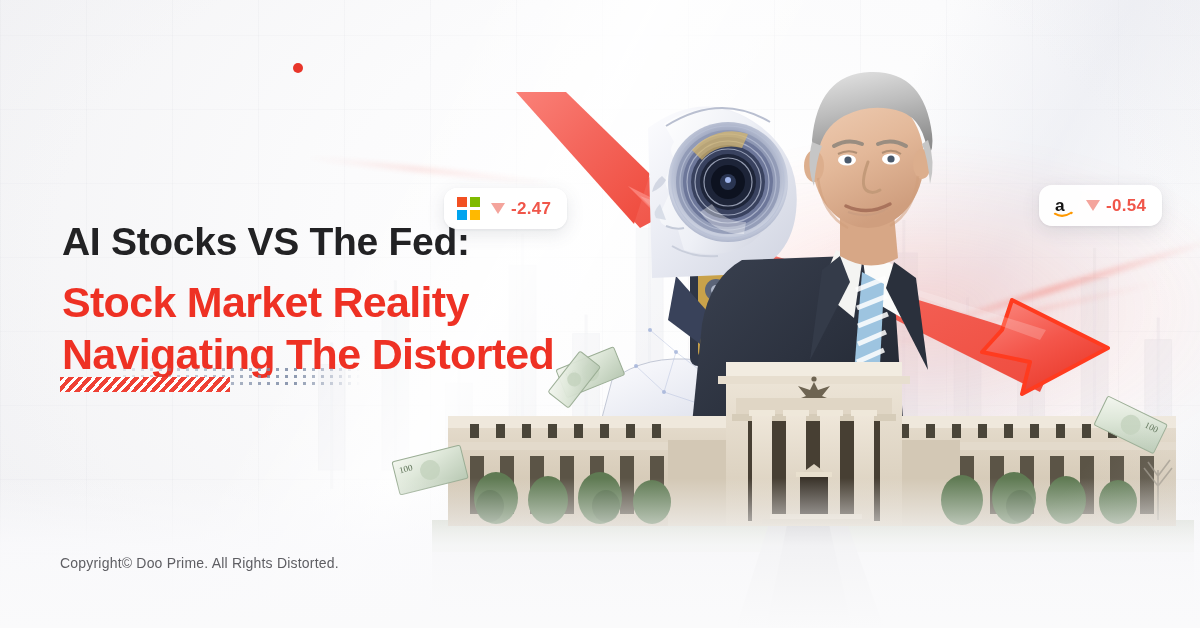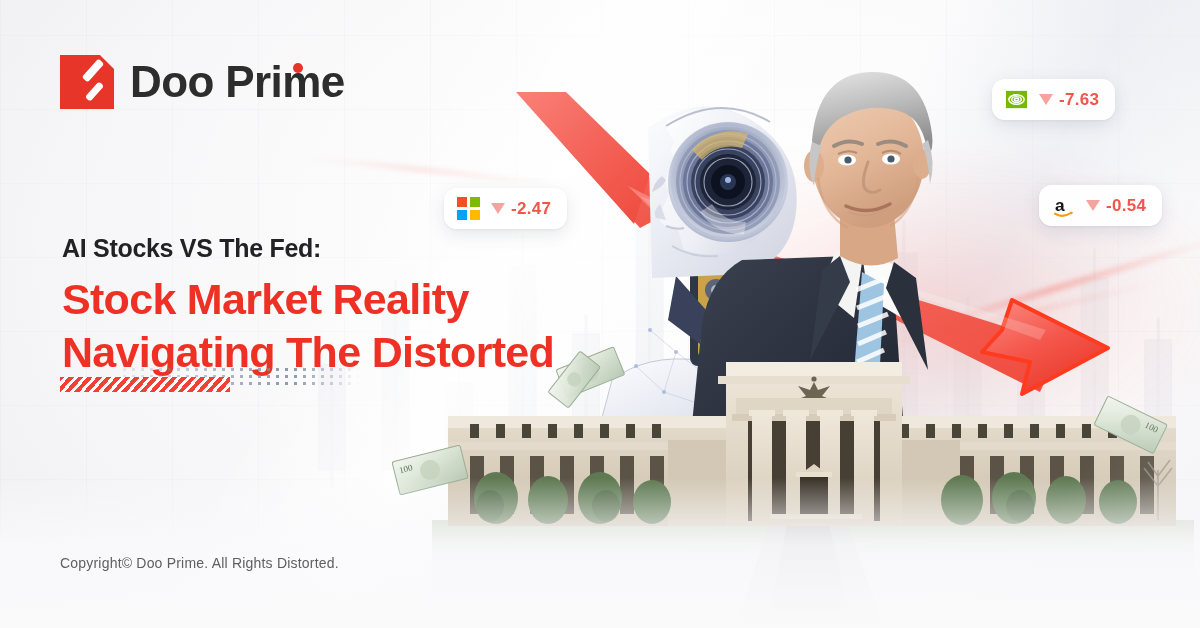--- a/index.html
+++ b/index.html
@@ -88,22 +88,22 @@
   .logo-text {
     font-size: 44px; font-weight: 700; color: #2d2d2d;
     letter-spacing: -.6px; position: relative; white-space: nowrap;
   }
 
   
   .headline {
     position: absolute; left: 62px; top: 218px; width: 620px;
   }
   .kicker {
-    font-size: 25px; font-weight: 700; color: #222224;
-    letter-spacing: -.3px; line-height: 1.25; margin-bottom: 9px; margin-top: 15px;
+    font-size: 39px; font-weight: 700; color: #222224;
+    letter-spacing: -.3px; line-height: 1.25; margin-bottom: 9px;
   }
   .title {
     font-size: 43px; font-weight: 700; color: #ee3124;
     letter-spacing: -.7px; line-height: 1.22;
   }
 
   
   .divider {
     position: absolute; left: 60px; top: 366px; width: 300px; height: 26px;
   }
@@ -553,58 +553,34 @@
         <rect x="0" y="0" width="70" height="34" rx="2" fill="url(#billGrad)" stroke="#9aad94" stroke-width="1"></rect>
         <circle cx="35" cy="17" r="10" fill="#c3d2bd" opacity=".8"></circle>
         <text x="5" y="13" font-family="Liberation Serif, serif" font-size="9" fill="#5d7257">100</text>
       </g>
     </g>
   </svg>
 
   <div class="bg-vignette"></div>
   <div class="floor-fade"></div>
 
-  <div class="logo-wrap">
-    <div class="logo-mark">
-      <span class="slash s1"></span>
-      <span class="slash s2"></span>
-    </div>
-    <div class="logo-text">Doo Prime</div>
-  </div>
 
   <div class="headline">
     <div class="kicker">AI Stocks VS The Fed:</div>
     <div class="title">Stock Market Reality</div>
     <div class="title">Navigating The Distorted</div>
   </div>
 
   <div class="divider">
     <span class="dots"></span>
     <span class="hatch"></span>
   </div>
 
   <div class="copyright">Copyright© Doo Prime. All Rights Distorted.</div>
 
-  <div class="badge badge-nvda">
-    <span class="logo-slot">
-      <svg viewBox="0 0 24 24" width="23" height="23">
-        <rect x="1" y="3" width="22" height="18" fill="#76b900"></rect>
-        <g fill="none" stroke="#ffffff" stroke-width="1.5">
-          <ellipse cx="12" cy="12" rx="8" ry="5"></ellipse>
-          <ellipse cx="12" cy="12" rx="5" ry="3"></ellipse>
-          <ellipse cx="12" cy="12" rx="2.2" ry="1.4"></ellipse>
-        </g>
-        <path d="M4 12 q2 -5 9 -5" stroke="#ffffff" stroke-width="1.5" fill="none"></path>
-      </svg>
-    </span>
-    <span class="change">
-      <i class="tri"></i>
-      <b>-7.63</b>
-    </span>
-  </div>
 
   <div class="badge badge-msft">
     <span class="logo-slot">
       <span class="ms-grid">
         <i style="background:#f25022"></i>
           <i style="background:#7fba00"></i>
         <i style="background:#00a4ef"></i>
           <i style="background:#ffb900"></i>
       </span>
     </span>

